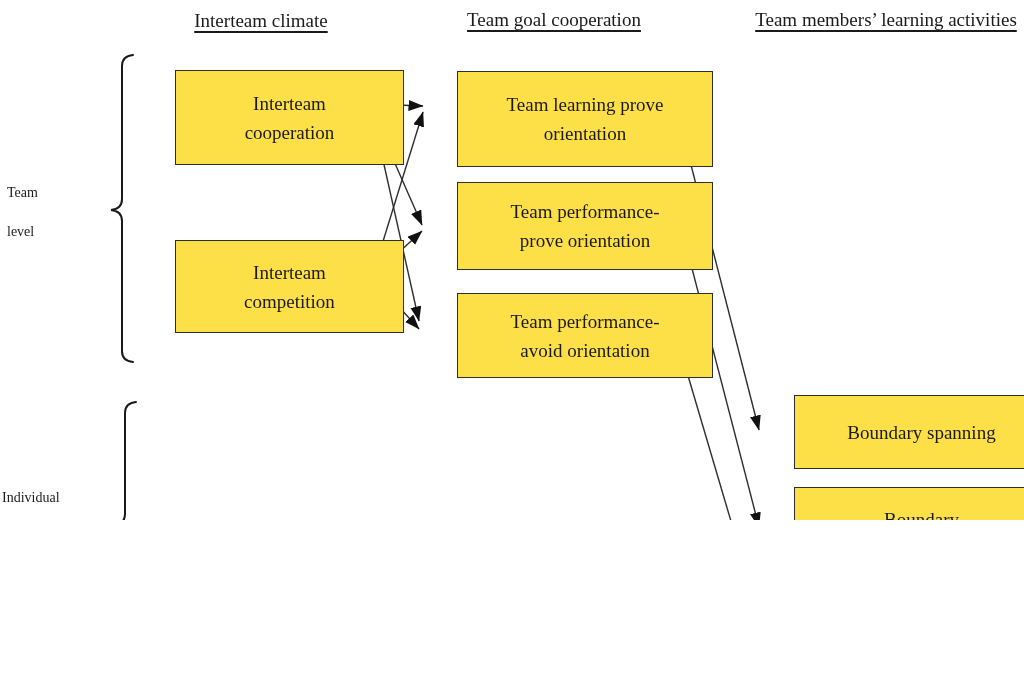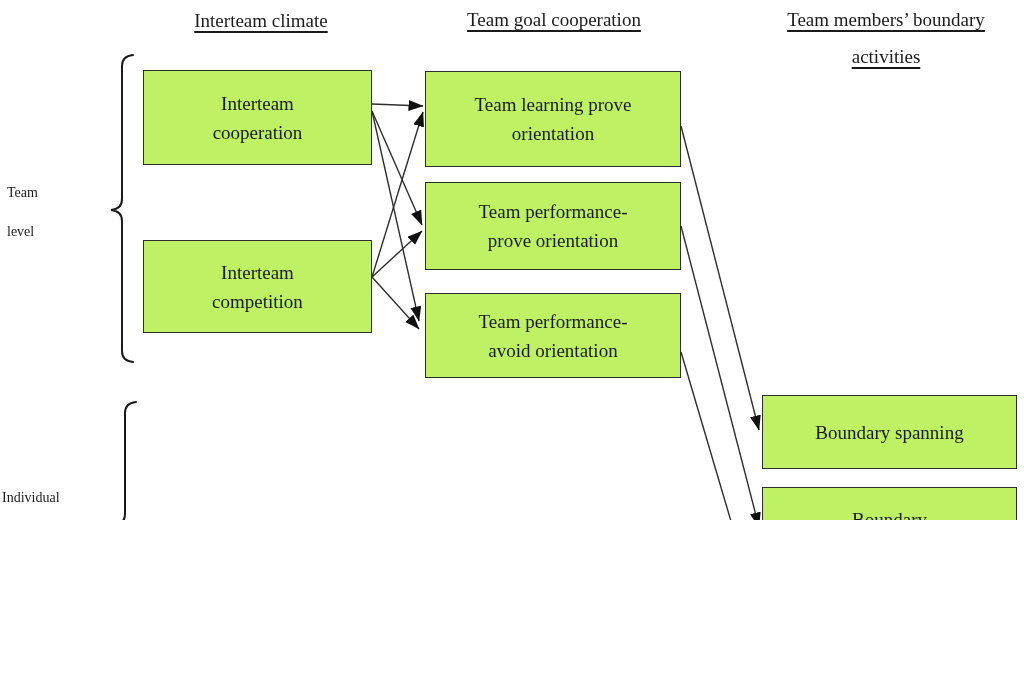--- a/index.html
+++ b/index.html
@@ -40,29 +40,30 @@
     position: absolute;
     font-size: 14px;
     line-height: 39px;
     white-space: pre-line;
   }
   .glabel-team       { left: 7px; top: 173px; width: 100px; }
   .glabel-individual { left: 2px; top: 478px; width: 110px; }
   .box {
     position: absolute;
     border: 1.5px solid #2e2e2e;
-    background: #bef264;
+    background: #fde047;
     display: flex;
     align-items: center;
     justify-content: center;
     text-align: center;
     font-size: 19px;
     line-height: 29px;
     white-space: pre-line;
     box-sizing: border-box;
+    margin-left: 32px;
   }
   .box-coop  { left: 143px; top: 70px;  width: 229px; height: 95px; }
   .box-comp  { left: 143px; top: 240px; width: 229px; height: 93px; }
   .box-learn { left: 425px; top: 71px;  width: 256px; height: 96px; }
   .box-prove { left: 425px; top: 182px; width: 256px; height: 88px; }
   .box-avoid { left: 425px; top: 293px; width: 256px; height: 85px; }
   .box-span  { left: 762px; top: 395px; width: 255px; height: 74px; }
   .box-reinf { left: 762px; top: 487px; width: 255px; height: 93px; }
   .box-buff  { left: 762px; top: 596px; width: 255px; height: 69px; }
 </style>
@@ -87,21 +88,21 @@
         <line x1="681" y1="126" x2="759" y2="430" stroke="#2e2e2e" stroke-width="1.4" marker-end="url(#arrow)"></line>
         <line x1="681" y1="226" x2="759" y2="527" stroke="#2e2e2e" stroke-width="1.4" marker-end="url(#arrow)"></line>
         <line x1="681" y1="352" x2="759" y2="616" stroke="#2e2e2e" stroke-width="1.4" marker-end="url(#arrow)"></line>
       </g>
     <path id="brace-team" d="M133,55 Q122,56 122,66 L122,199 Q122,209 111,210 Q122,211 122,221 L122,351 Q122,361 133,362" fill="none" stroke-width="2" stroke-linecap="round" stroke="#1a1a1a"></path>
     <path id="brace-individual" d="M136,402 Q125,403 125,413 L125,514 Q125,524 114,525 Q125,526 125,536 L125,637 Q125,647 136,648" fill="none" stroke-width="2" stroke-linecap="round" stroke="#1a1a1a"></path>
   </svg>
 
   <div class="hdr hdr-climate">Interteam climate</div>
   <div class="hdr hdr-goal">Team goal cooperation</div>
-  <div class="hdr hdr-boundary">Team members’ boundary activities</div>
+  <div class="hdr hdr-boundary">Team members’ learning activities</div>
 
   <div class="glabel glabel-team">Team
 level</div>
   <div class="glabel glabel-individual">Individual
 level</div>
 
   <div class="box box-coop" style="border-color: rgb(46, 46, 46);">Interteam
 cooperation</div>
   <div class="box box-comp" style="border-color: rgb(46, 46, 46);">Interteam
 competition</div>

